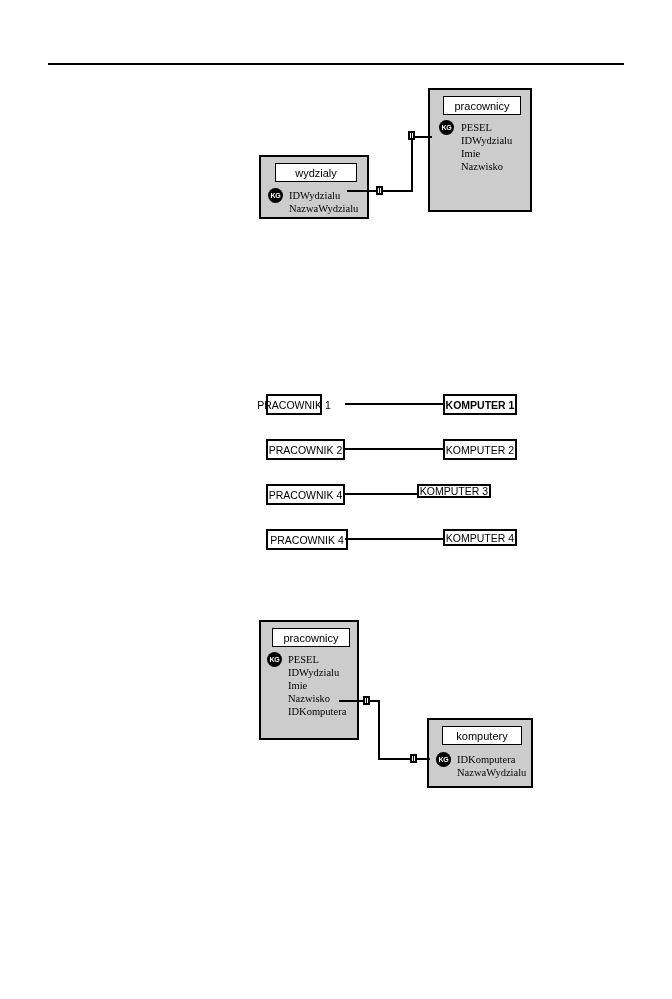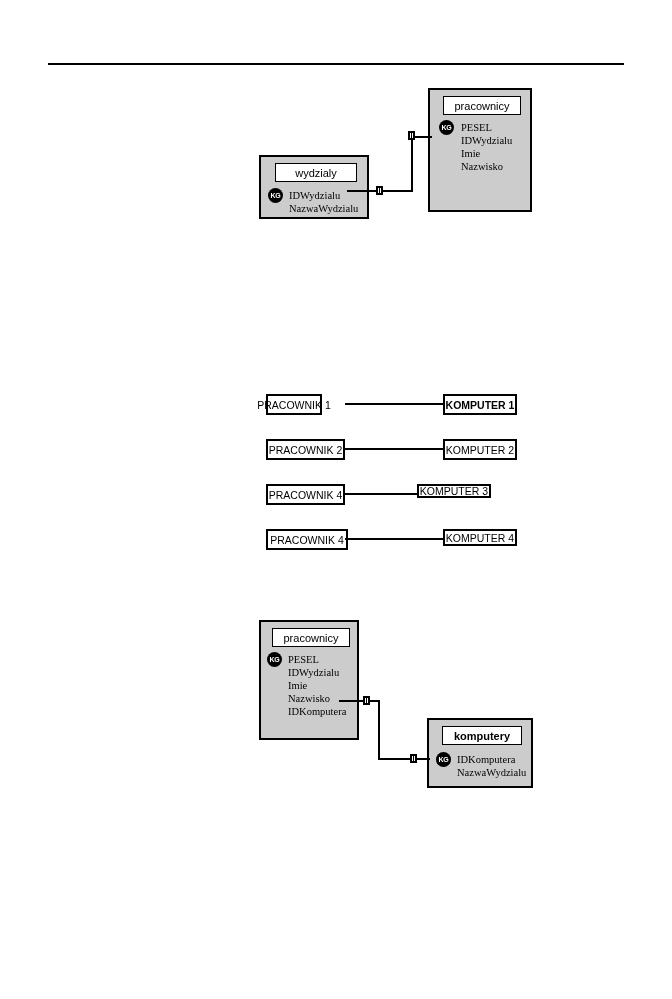--- a/index.html
+++ b/index.html
@@ -133,21 +133,21 @@
       <div class="field-list" style="left:27px;top:31px;">
         <div>PESEL</div>
         <div>IDWydzialu</div>
         <div>Imie</div>
         <div>Nazwisko</div>
         <div>IDKomputera</div>
       </div>
     </div>
 
     <div class="entity" style="left:427px;top:718px;width:106px;height:70px;">
-      <div class="entity-title" style="left:13px;top:6px;width:80px;height:19px;font-weight:bold;">komputery</div>
+      <div class="entity-title" style="left:13px;top:6px;width:80px;height:19px;">komputery</div>
       <div class="kg-icon" style="left:7px;top:32px;">KG</div>
       <div class="field-list" style="left:28px;top:33px;">
         <div>IDKomputera</div>
         <div>NazwaWydzialu</div>
       </div>
     </div>
 
     <div>
       <div class="seg h" style="left:339px;top:700px;width:32px;"></div>
       <div class="seg h" style="left:366px;top:700px;width:14px;"></div>

